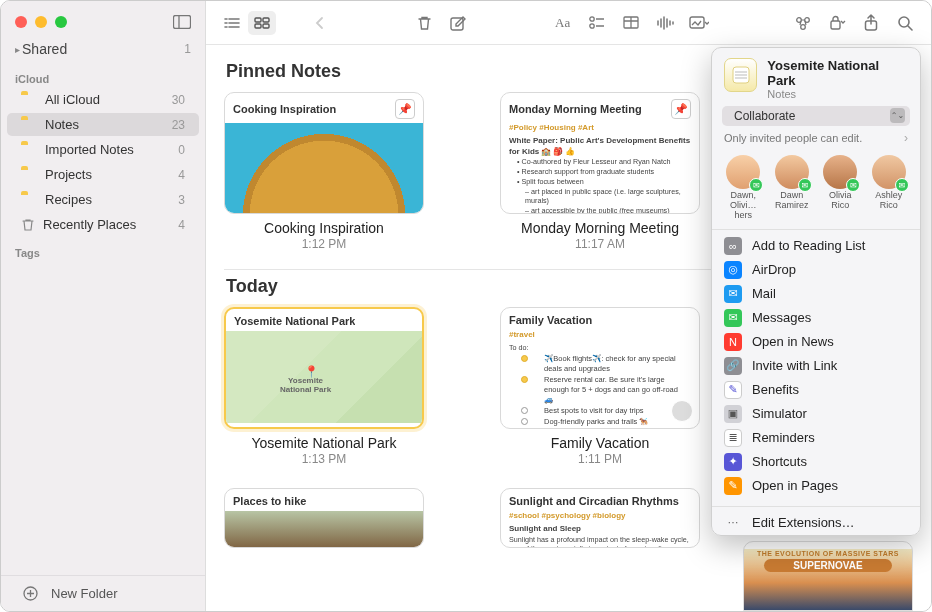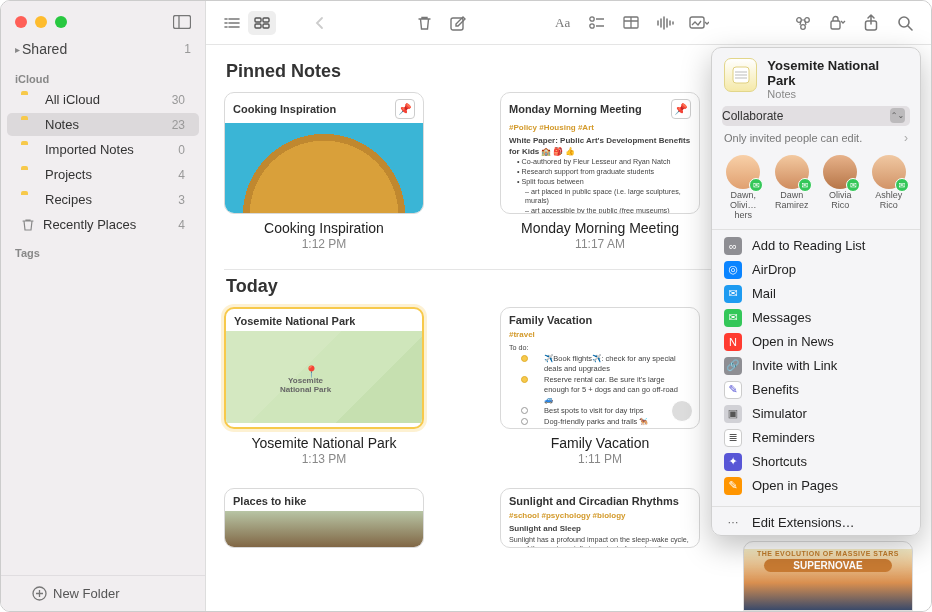--- a/index.html
+++ b/index.html
@@ -16,21 +16,21 @@
   .sb-row { display:flex; align-items:center; padding: 4px 14px; font-size:13px; color:#333; border-radius:5px; margin:1px 6px; }
   .sb-row.sel { background:#dcd9db; }
   .sb-row .folder-icon { width:16px; height:13px; margin-right:8px; display:inline-block; }
   .folder-shape { width:16px;height:11px; background:#f7c94b; border-radius:2px; position:relative; top:1px;}
   .folder-shape::before{content:"";position:absolute;top:-3px;left:0;width:7px;height:4px;background:#f7c94b;border-radius:2px 2px 0 0;}
   .trash-icon{width:14px;height:14px;margin-right:8px;color:#888;}
   .sb-row .count { margin-left:auto; color:#999; font-size:12px;}
   .shared-row { display:flex; align-items:center; padding:6px 14px; font-size:14px; color:#444; }
   .shared-row .chev{margin-right:2px;color:#888;font-size:10px;}
   .shared-row .count{margin-left:auto;color:#999;font-size:12px;}
-  .new-folder { margin-top:auto; padding:10px 31px; font-size:13px; color:#555; display:flex; align-items:center; gap:6px; border-top:1px solid #e0dde0;}
+  .new-folder { margin-top:auto; padding:10px 22px; font-size:13px; color:#555; display:flex; align-items:center; gap:13px; border-top:1px solid #e0dde0;}
   
   
   .main { flex:1; display:flex; flex-direction:column; background:#fff; }
   .toolbar { height:44px; display:flex; align-items:center; padding:0 12px; gap:6px; border-bottom:1px solid #e5e5e5; }
   .tbtn { width:28px; height:24px; display:flex;align-items:center;justify-content:center; color:#5f5f5f; border-radius:5px; font-size:15px;}
   .tgroup{display:flex;gap:2px;align-items:center;}
   .tspacer{flex:1;}
   .tspacer-sm{width:18px;}
   svg{display:block;}
   .content { flex:1; overflow:auto; padding: 10px 18px 0 18px; }
@@ -56,21 +56,21 @@
   .bullet.y{background:#f7c94b;border-color:#e0ae2e;}
   .divider{border-top:1px solid #e5e5e5;margin:18px 0 6px 0;}
   .collab-avatar{position:absolute;right:6px;bottom:6px;width:22px;height:22px;border-radius:50%;background:#ddd;border:1.5px solid #fff;}
   
   
   .popover{position:absolute; top:46px; right:10px; width:210px; background:rgba(245,245,247,.97); border:1px solid #d0d0d0; border-radius:10px; box-shadow:0 10px 30px rgba(0,0,0,.25); font-size:13px; overflow:hidden;}
   .pop-head{display:flex;gap:10px;padding:10px 12px 6px 12px;align-items:flex-start;}
   .pop-icon{width:34px;height:34px;border-radius:7px;background:linear-gradient(#fff,#f5e9a8);border:1px solid #e2d68a;display:flex;align-items:center;justify-content:center;}
   .pop-title{font-weight:700;font-size:13px;color:#222;}
   .pop-sub{font-size:11px;color:#888;}
-  .pop-select{margin:0 10px;background:#e2dfe2;border-radius:5px;padding:3px 24px 3px 0;font-size:12px;color:#333;position:relative;}
+  .pop-select{margin:0 10px;background:#e2dfe2;border-radius:5px;padding:3px 24px 3px 12px;font-size:12px;color:#333;position:relative;}
   .pop-select .chev2{position:absolute;right:5px;top:2px;background:#bcbabc;border-radius:4px;width:15px;height:15px;display:flex;align-items:center;justify-content:center;font-size:8px;color:#555;}
   .pop-perm{display:flex;align-items:center;padding:5px 12px 8px 12px;font-size:11px;color:#777;}
   .pop-perm .chev3{margin-left:auto;color:#aaa;font-size:12px;}
   .contacts{display:flex;gap:6px;padding:2px 10px 8px 10px;border-bottom:1px solid #e0e0e0;}
   .contact{flex:1;text-align:center;}
   .contact .av{width:34px;height:34px;border-radius:50%;background:linear-gradient(#f8d0a8,#e0a070);margin:0 auto 2px;position:relative;}
   .contact .badge{position:absolute;right:-3px;bottom:-3px;width:14px;height:14px;border-radius:50%;background:#34c759;border:1.5px solid #fff;display:flex;align-items:center;justify-content:center;font-size:8px;color:#fff;}
   .contact .nm{font-size:9px;color:#555;line-height:1.1;}
   .action-list{padding:4px 0;}
   .action{display:flex;align-items:center;gap:10px;padding:3px 12px;color:#222;}

